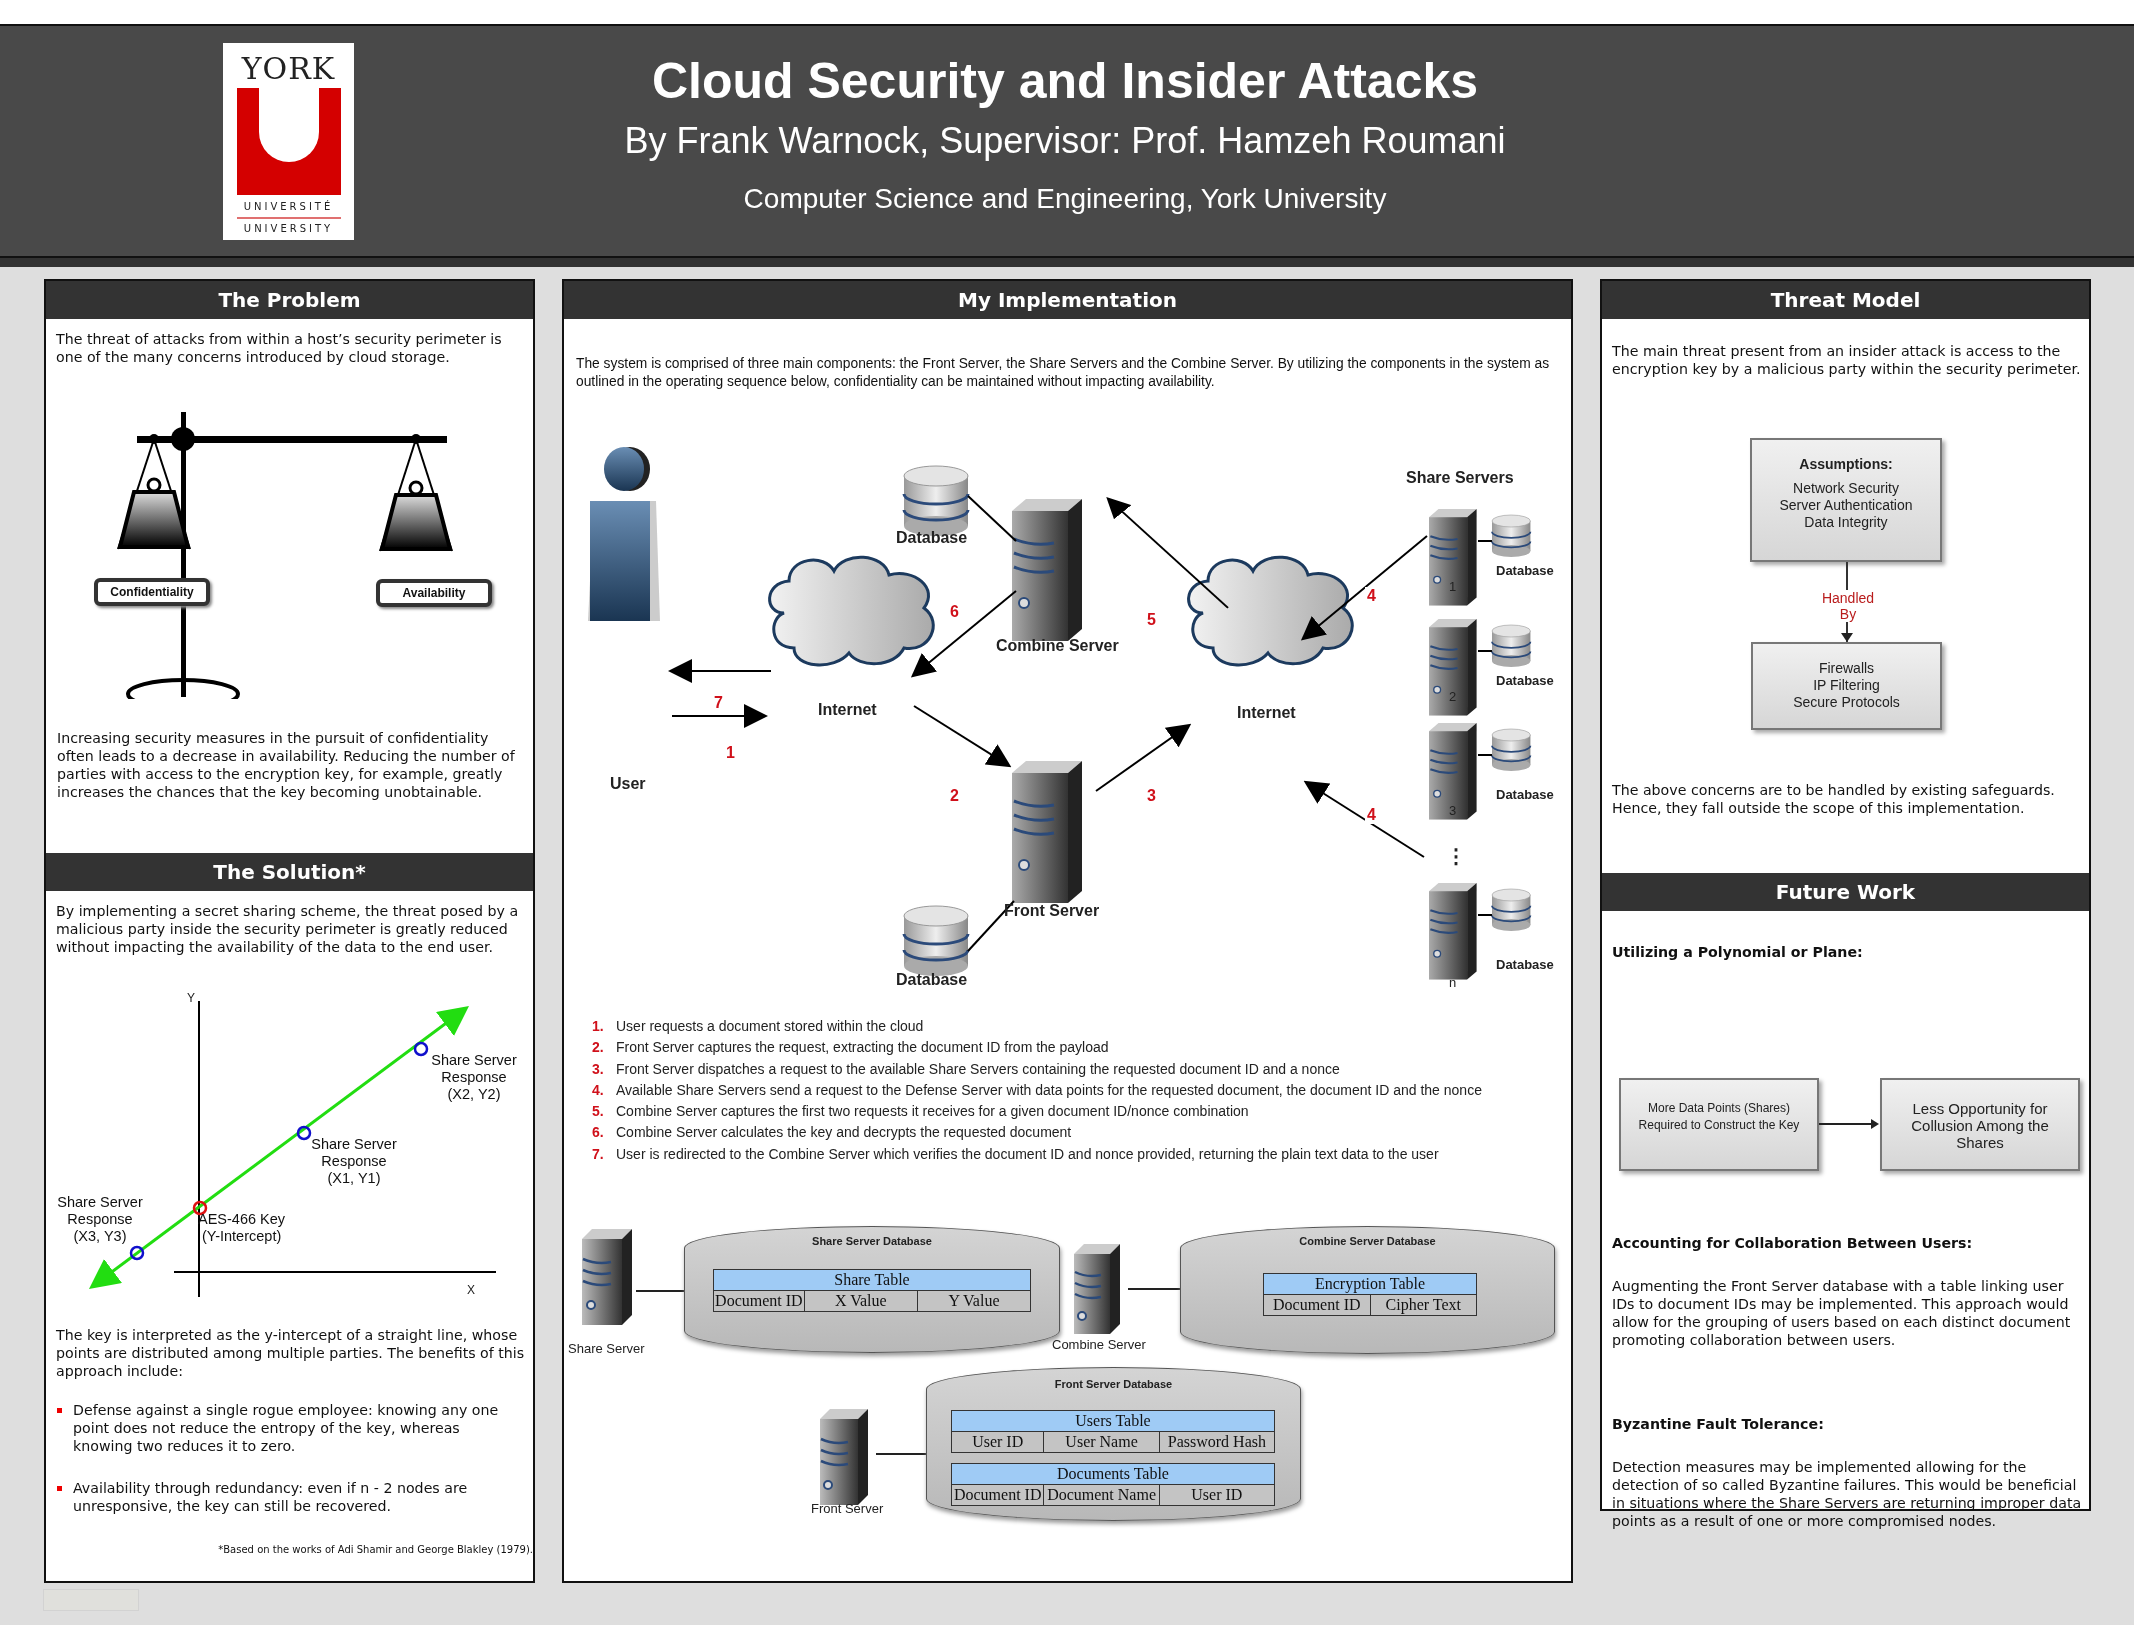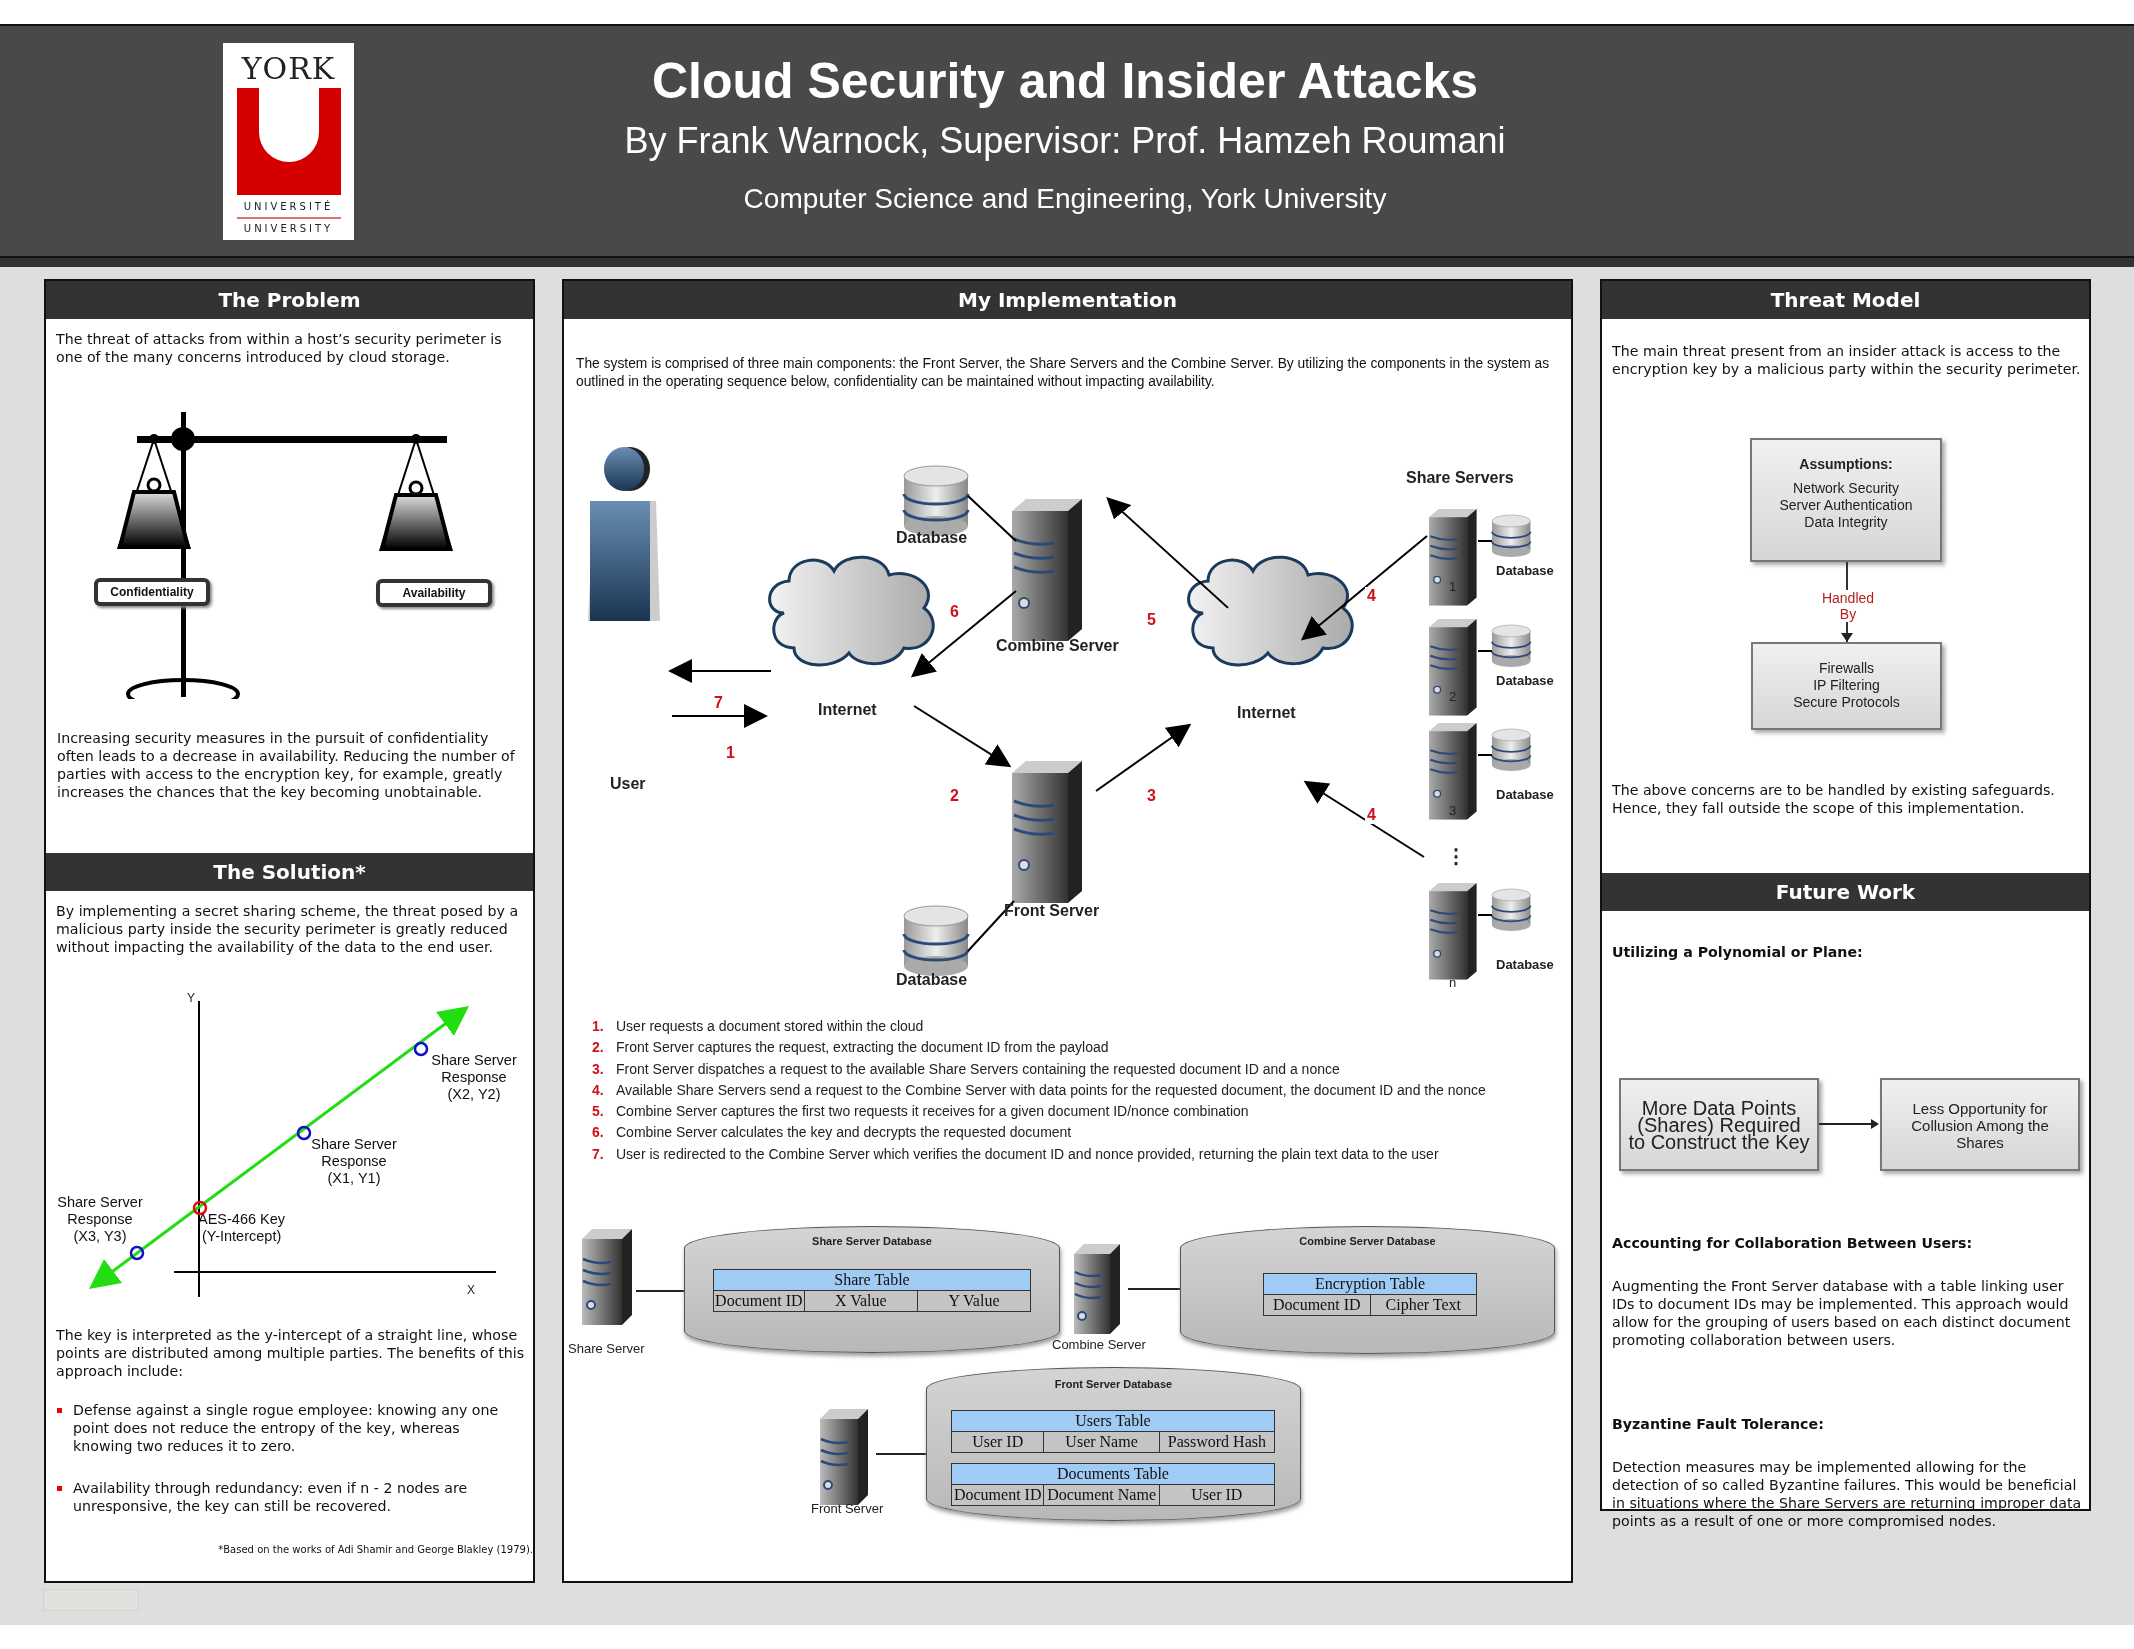--- a/index.html
+++ b/index.html
@@ -274,21 +274,21 @@
   <div class="num" style="left:581px; top:506px;">3</div>
   <div class="num" style="left:581px; top:330px;">5</div>
   <div class="num" style="left:801px; top:306px;">4</div>
   <div class="num" style="left:801px; top:525px;">4</div>
 </div>
 
 <div class="steps">
   <div><span class="sn">1.</span><span>User requests a document stored within the cloud</span></div>
   <div><span class="sn">2.</span><span>Front Server captures the request, extracting the document ID from the payload</span></div>
   <div><span class="sn">3.</span><span>Front Server dispatches a request to the available Share Servers containing the requested document ID and a nonce</span></div>
-  <div><span class="sn">4.</span><span>Available Share Servers send a request to the Combine Server with data points for the requested document, the document ID and the nonce</span></div>
+  <div><span class="sn">4.</span><span>Available Share Servers send a request to the Defense Server with data points for the requested document, the document ID and the nonce</span></div>
   <div><span class="sn">5.</span><span>Combine Server captures the first two requests it receives for a given document ID/nonce combination</span></div>
   <div><span class="sn">6.</span><span>Combine Server calculates the key and decrypts the requested document</span></div>
   <div><span class="sn">7.</span><span>User is redirected to the Combine Server which verifies the document ID and nonce provided, returning the plain text data to the user</span></div>
 </div>
 
 <svg class="abs" style="left:578px; top:1225px;" width="70" height="120">
   <defs>
       <linearGradient id="s2" x1="0" y1="0" x2="1" y2="0">
         <stop offset="0" stop-color="#bbb"></stop>
         <stop offset="1" stop-color="#333"></stop>
@@ -379,21 +379,21 @@
   <div class="box" style="left:149px; top:361px; width:191px; height:88px; padding-top:16px; line-height:17px;">
     <div>Firewalls</div>
     <div>IP Filtering</div>
     <div>Secure Protocols</div>
   </div>
   <div class="txt" style="left:10px; top:500px; width:470px;">The above concerns are to be handled by existing safeguards. Hence, they fall outside the scope of this implementation.</div>
 
   <div class="ptitle" style="top:592px">Future Work</div>
   <div class="txt bold" style="left:10px; top:662px;">Utilizing a Polynomial or Plane:</div>
 
-  <div class="box" style="left:17px; top:797px; width:200px; height:93px; padding:20px 6px 0; line-height:17px; font-size:20px;">More Data Points (Shares) Required to Construct the Key</div>
+  <div class="box" style="left:17px; top:797px; width:200px; height:93px; padding:20px 6px 0; line-height:17px; font-size:12px;">More Data Points (Shares) Required to Construct the Key</div>
   <div class="abs" style="left:217px; top:842px; width:56px; height:1.5px; background:#222;"></div>
   <div class="abs" style="left:269px; top:838px; width:0; height:0; border-top:5px solid transparent; border-bottom:5px solid transparent; border-left:8px solid #222;"></div>
   <div class="box" style="left:278px; top:797px; width:200px; height:93px; padding:20px 16px 0; line-height:17px; font-size:15px;">Less Opportunity for Collusion Among the Shares</div>
 
   <div class="txt bold" style="left:10px; top:953px;">Accounting for Collaboration Between Users:</div>
   <div class="txt" style="left:10px; top:996px; width:470px;">Augmenting the Front Server database with a table linking user IDs to document IDs may be implemented. This approach would allow for the grouping of users based on each distinct document promoting collaboration between users.</div>
   <div class="txt bold" style="left:10px; top:1134px;">Byzantine Fault Tolerance:</div>
   <div class="txt" style="left:10px; top:1177px; width:470px;">Detection measures may be implemented allowing for the detection of so called Byzantine failures. This would be beneficial in situations where the Share Servers are returning improper data points as a result of one or more compromised nodes.</div>
 </div>
 

